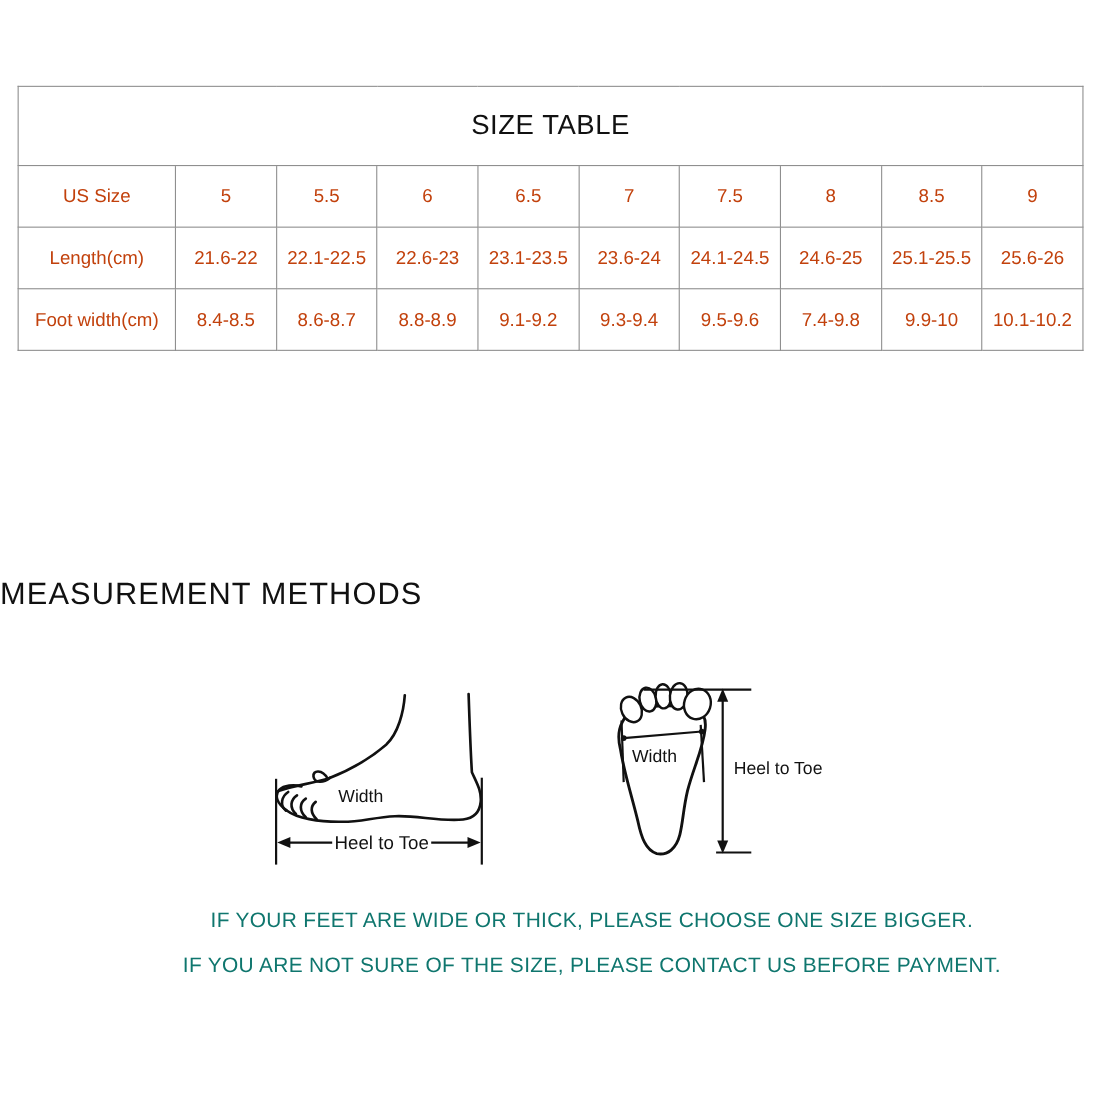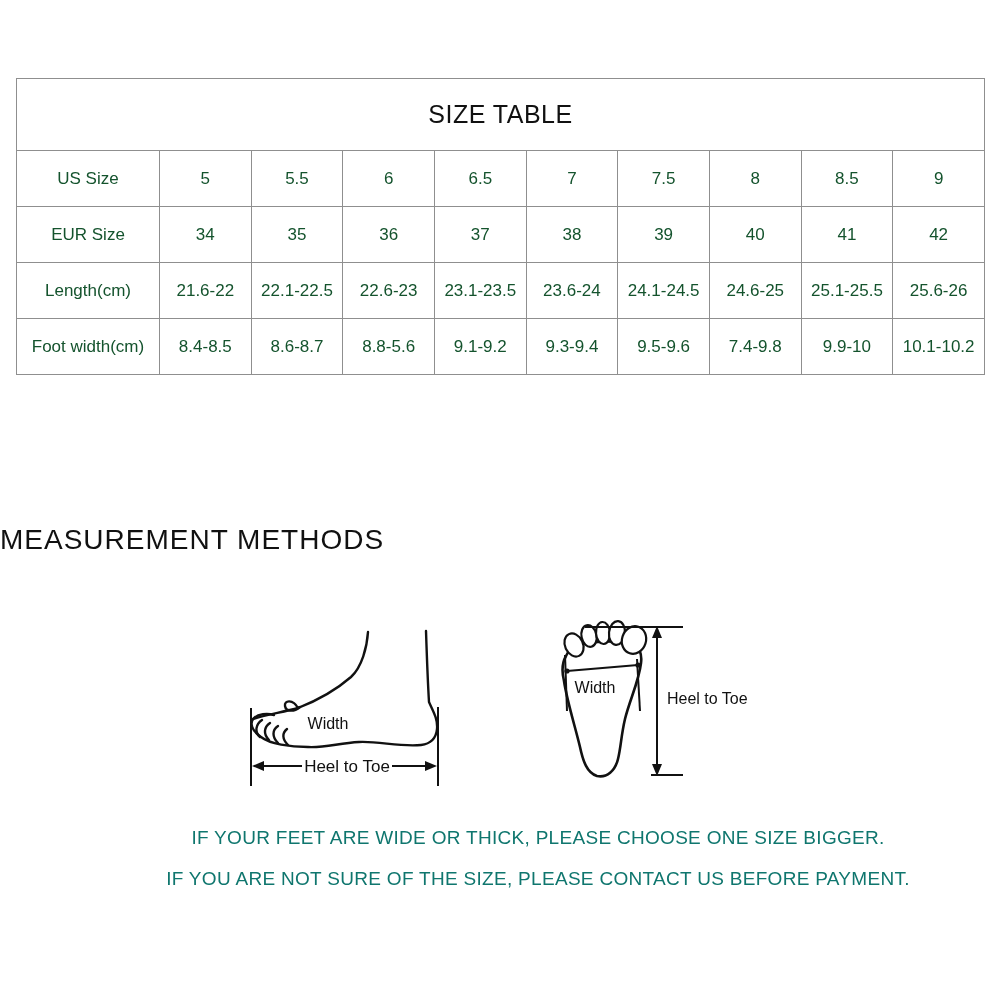--- a/index.html
+++ b/index.html
@@ -23,21 +23,21 @@
     border-collapse: collapse;
     table-layout: fixed;
     border-radius: 14px;
   }
   .size-table td, .size-table th {
     border: 1px solid #8f8f8f;
     text-align: center;
     vertical-align: middle;
     font-weight: normal;
     font-size: 17px;
-    color: #14532d;
+    color: #c2410c;
     padding: 0;
   }
   .size-table col.label-col { width: 143px; }
   .title-row td {
     height: 72px;
     font-size: 25px;
     letter-spacing: 0.5px;
     color: #111;
   }
   .data-row td, .data-row th { height: 56px; }
@@ -110,51 +110,39 @@
         <td>5.5</td>
         <td>6</td>
         <td>6.5</td>
         <td>7</td>
         <td>7.5</td>
         <td>8</td>
         <td>8.5</td>
         <td>9</td>
       </tr>
 
-      <tr class="data-row">
-        <th>EUR Size</th>
-        <td>34</td>
-        <td>35</td>
-        <td>36</td>
-        <td>37</td>
-        <td>38</td>
-        <td>39</td>
-        <td>40</td>
-        <td>41</td>
-        <td>42</td>
-      </tr>
 
       <tr class="data-row">
         <th>Length(cm)</th>
         <td>21.6-22</td>
         <td>22.1-22.5</td>
         <td>22.6-23</td>
         <td>23.1-23.5</td>
         <td>23.6-24</td>
         <td>24.1-24.5</td>
         <td>24.6-25</td>
         <td>25.1-25.5</td>
         <td>25.6-26</td>
       </tr>
 
       <tr class="data-row">
         <th>Foot width(cm)</th>
         <td>8.4-8.5</td>
         <td>8.6-8.7</td>
-        <td>8.8-5.6</td>
+        <td>8.8-8.9</td>
         <td>9.1-9.2</td>
         <td>9.3-9.4</td>
         <td>9.5-9.6</td>
         <td>7.4-9.8</td>
         <td>9.9-10</td>
         <td>10.1-10.2</td>
       </tr>
 
     </tbody>
   </table>

